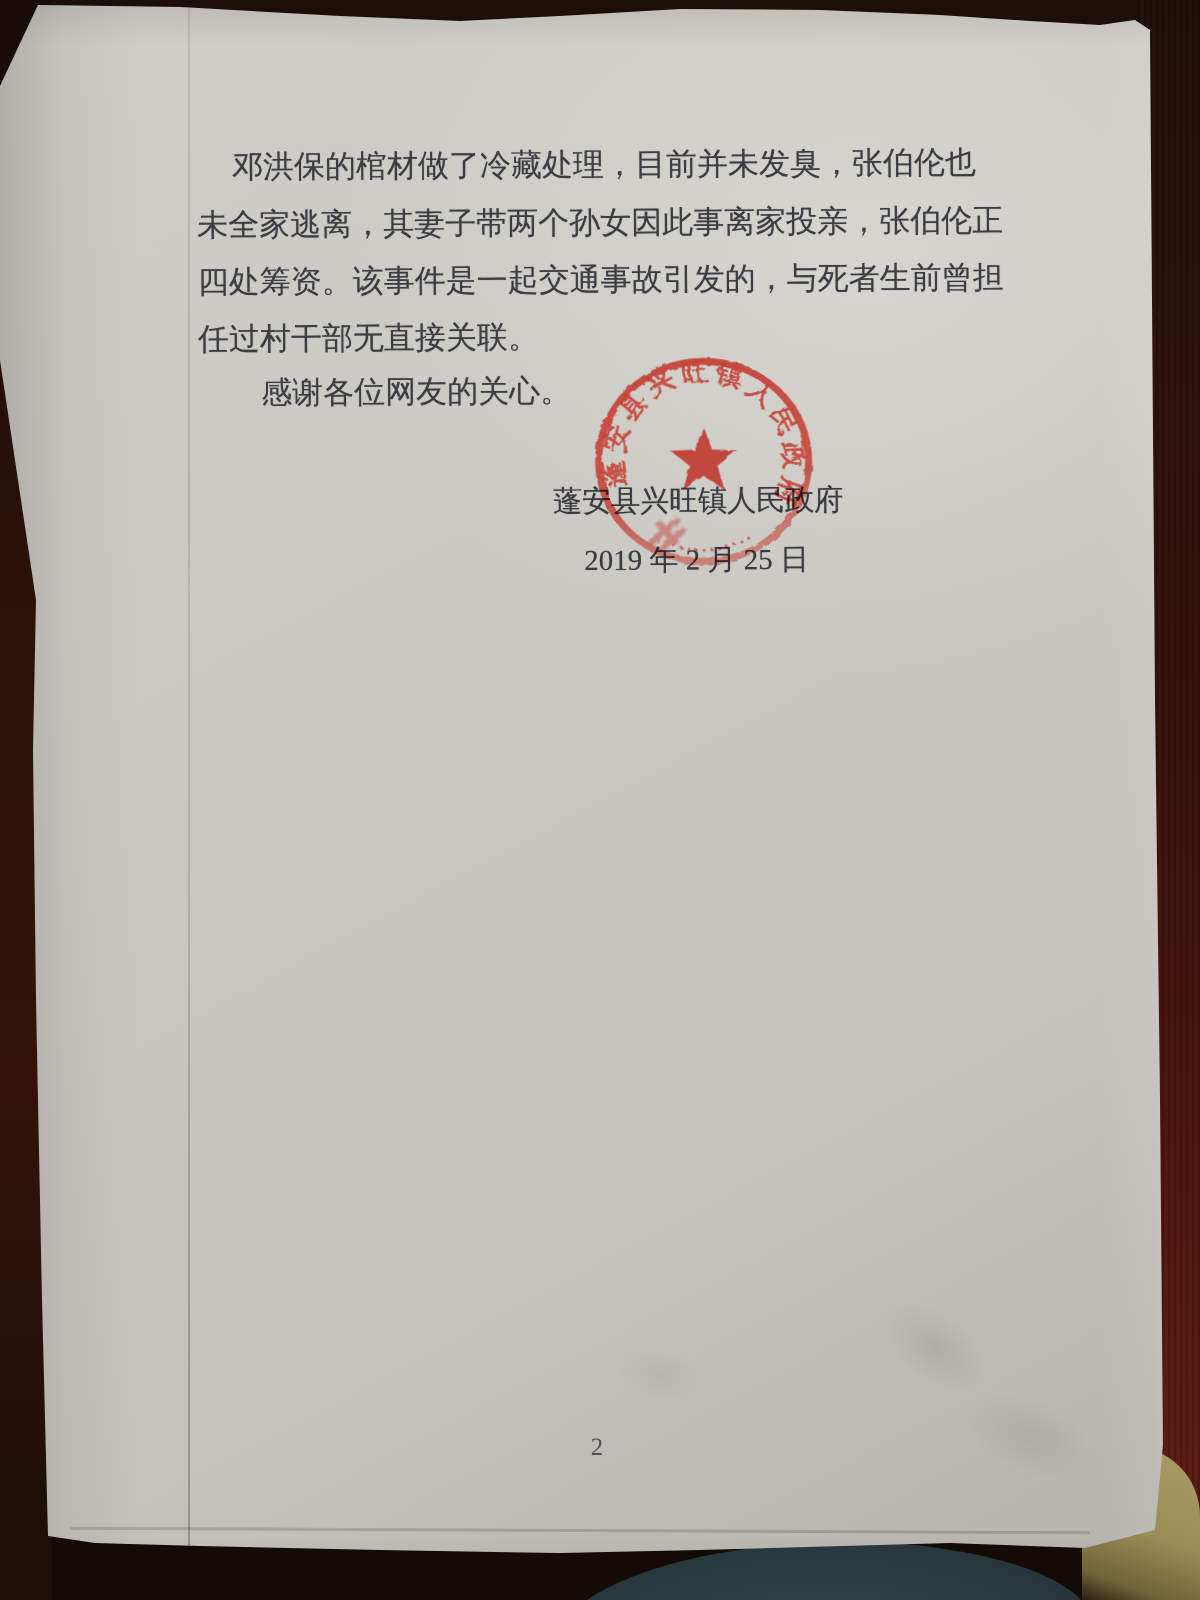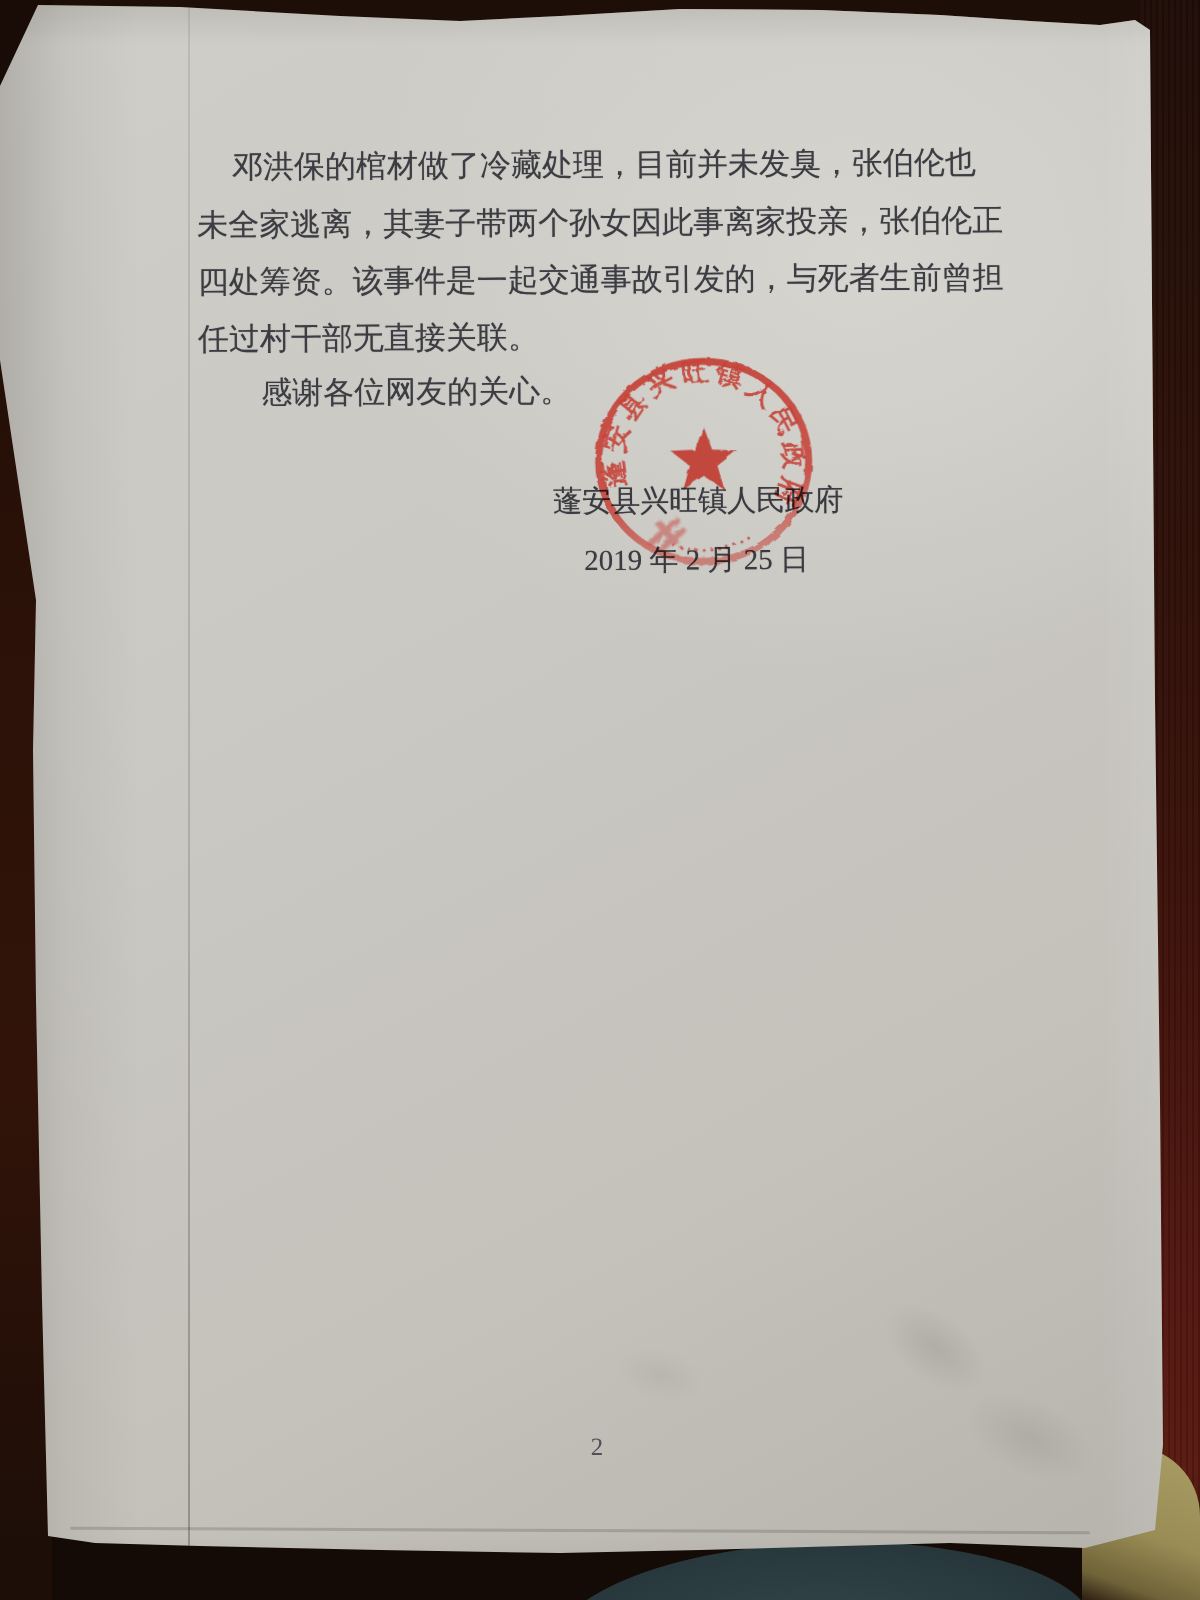--- a/index.html
+++ b/index.html
@@ -23,21 +23,21 @@
   
   .paper{position:absolute;inset:0;
       clip-path:polygon(38px 5px,180px 7px,340px 16px,460px 21px,560px 16px,680px 9px,
         820px 10px,940px 15px,1030px 21px,1100px 25px,1135px 20px,1150px 30px,
         1152px 300px,1155px 700px,1160px 1100px,1163px 1445px,1155px 1530px,
         1085px 1548px,950px 1543px,700px 1550px,560px 1553px,380px 1550px,
         200px 1546px,95px 1543px,48px 1536px,42px 1300px,36px 1000px,33px 750px,
         36px 600px,0px 360px,0px 86px);
       background:
         radial-gradient(900px 700px at 72% 16%,rgba(216,214,208,0.9) 0%,rgba(216,214,208,0) 60%),
-        linear-gradient(152deg,#d0cec8 0%,#cac8c2 40%,#c3c1ba 72%,#b4b2ab 100%);}
+        linear-gradient(152deg,#d0cec8 0%,#cac8c2 40%,#c3c1ba 72%,#b4b2ab 100%); border-radius: 9px;}
   .paper::before{content:"";position:absolute;inset:0;pointer-events:none;
       background:
         linear-gradient(90deg,rgba(20,15,10,0.16) 0px,rgba(20,15,10,0.05) 65px,rgba(0,0,0,0) 140px),
         linear-gradient(270deg,rgba(255,255,255,0.28) 0px,rgba(255,255,255,0.08) 45px,rgba(255,255,255,0) 100px),
         linear-gradient(0deg,rgba(20,15,10,0.15) 0px,rgba(20,15,10,0.05) 28px,rgba(0,0,0,0) 65px),
         linear-gradient(180deg,rgba(20,15,10,0.10) 0px,rgba(0,0,0,0) 45px);}
   .fold-line{position:absolute;left:188px;top:4px;width:2px;height:1542px;
       background:linear-gradient(180deg,rgba(80,75,65,0.14) 0%,rgba(80,75,65,0.22) 55%,rgba(60,55,50,0.34) 96%);}
   .sheet-edge{position:absolute;left:70px;top:1529px;width:1020px;height:3px;
       background:rgba(45,35,25,0.18);border-radius:2px;transform:rotate(0.25deg);}

